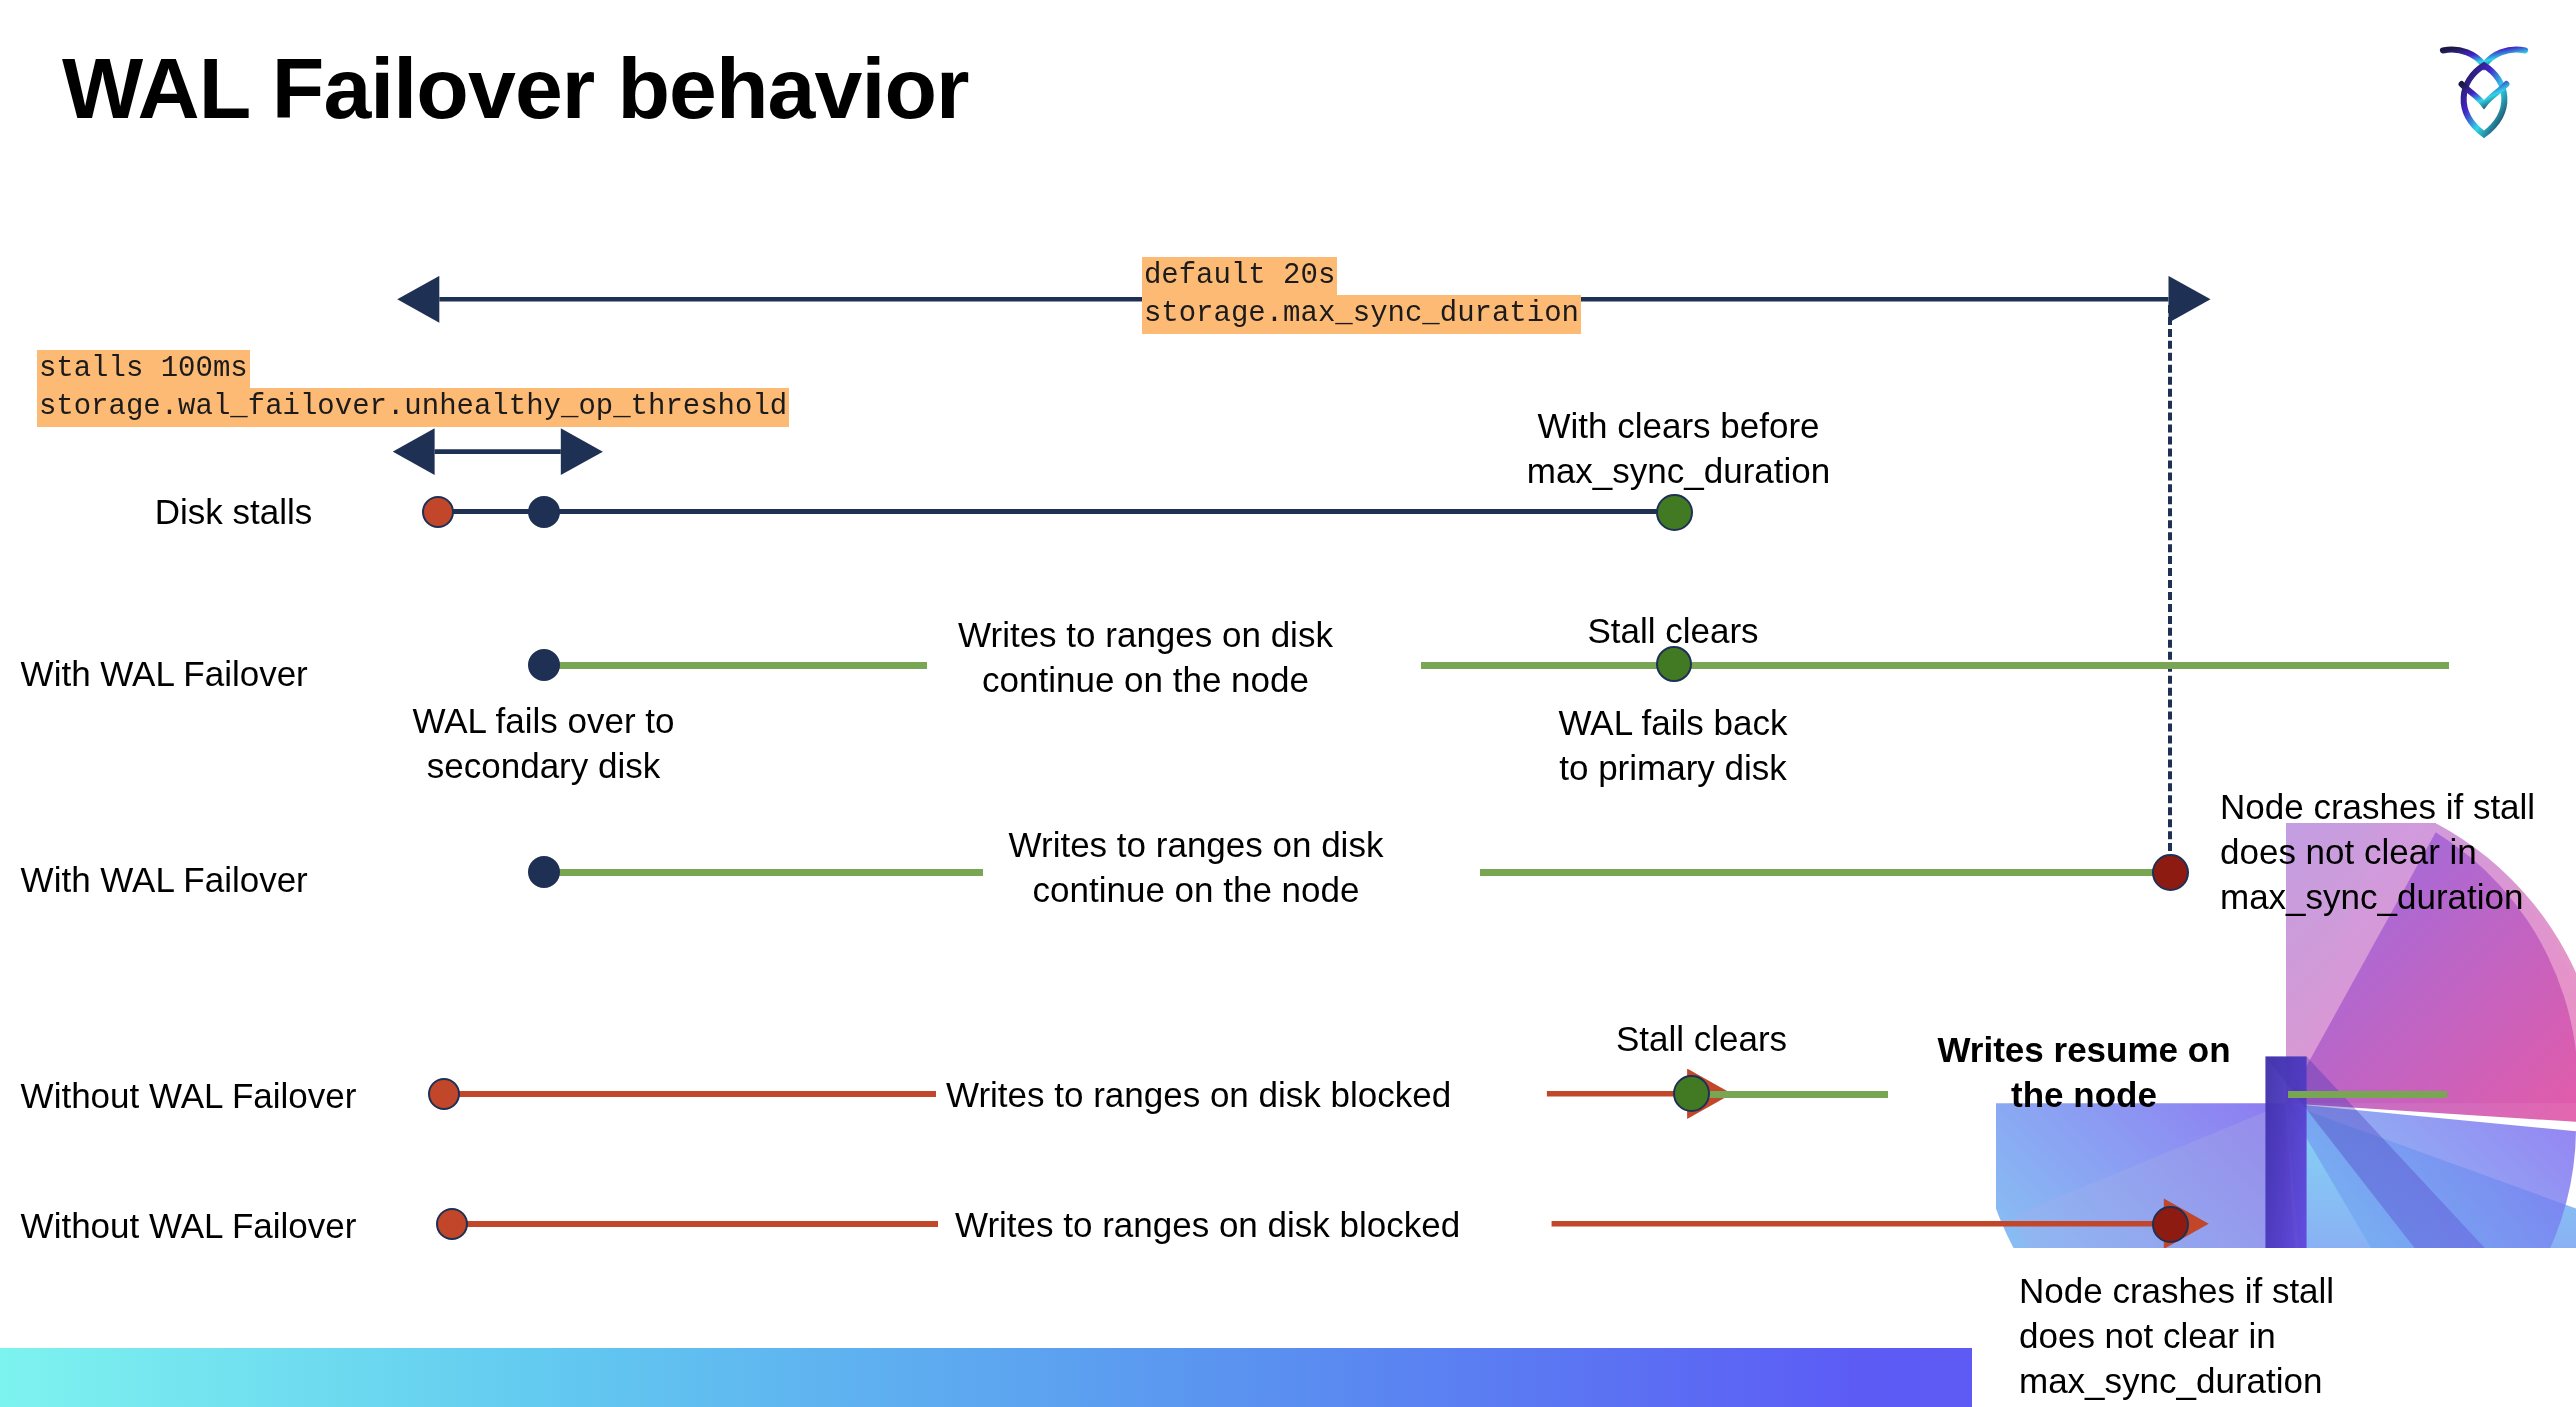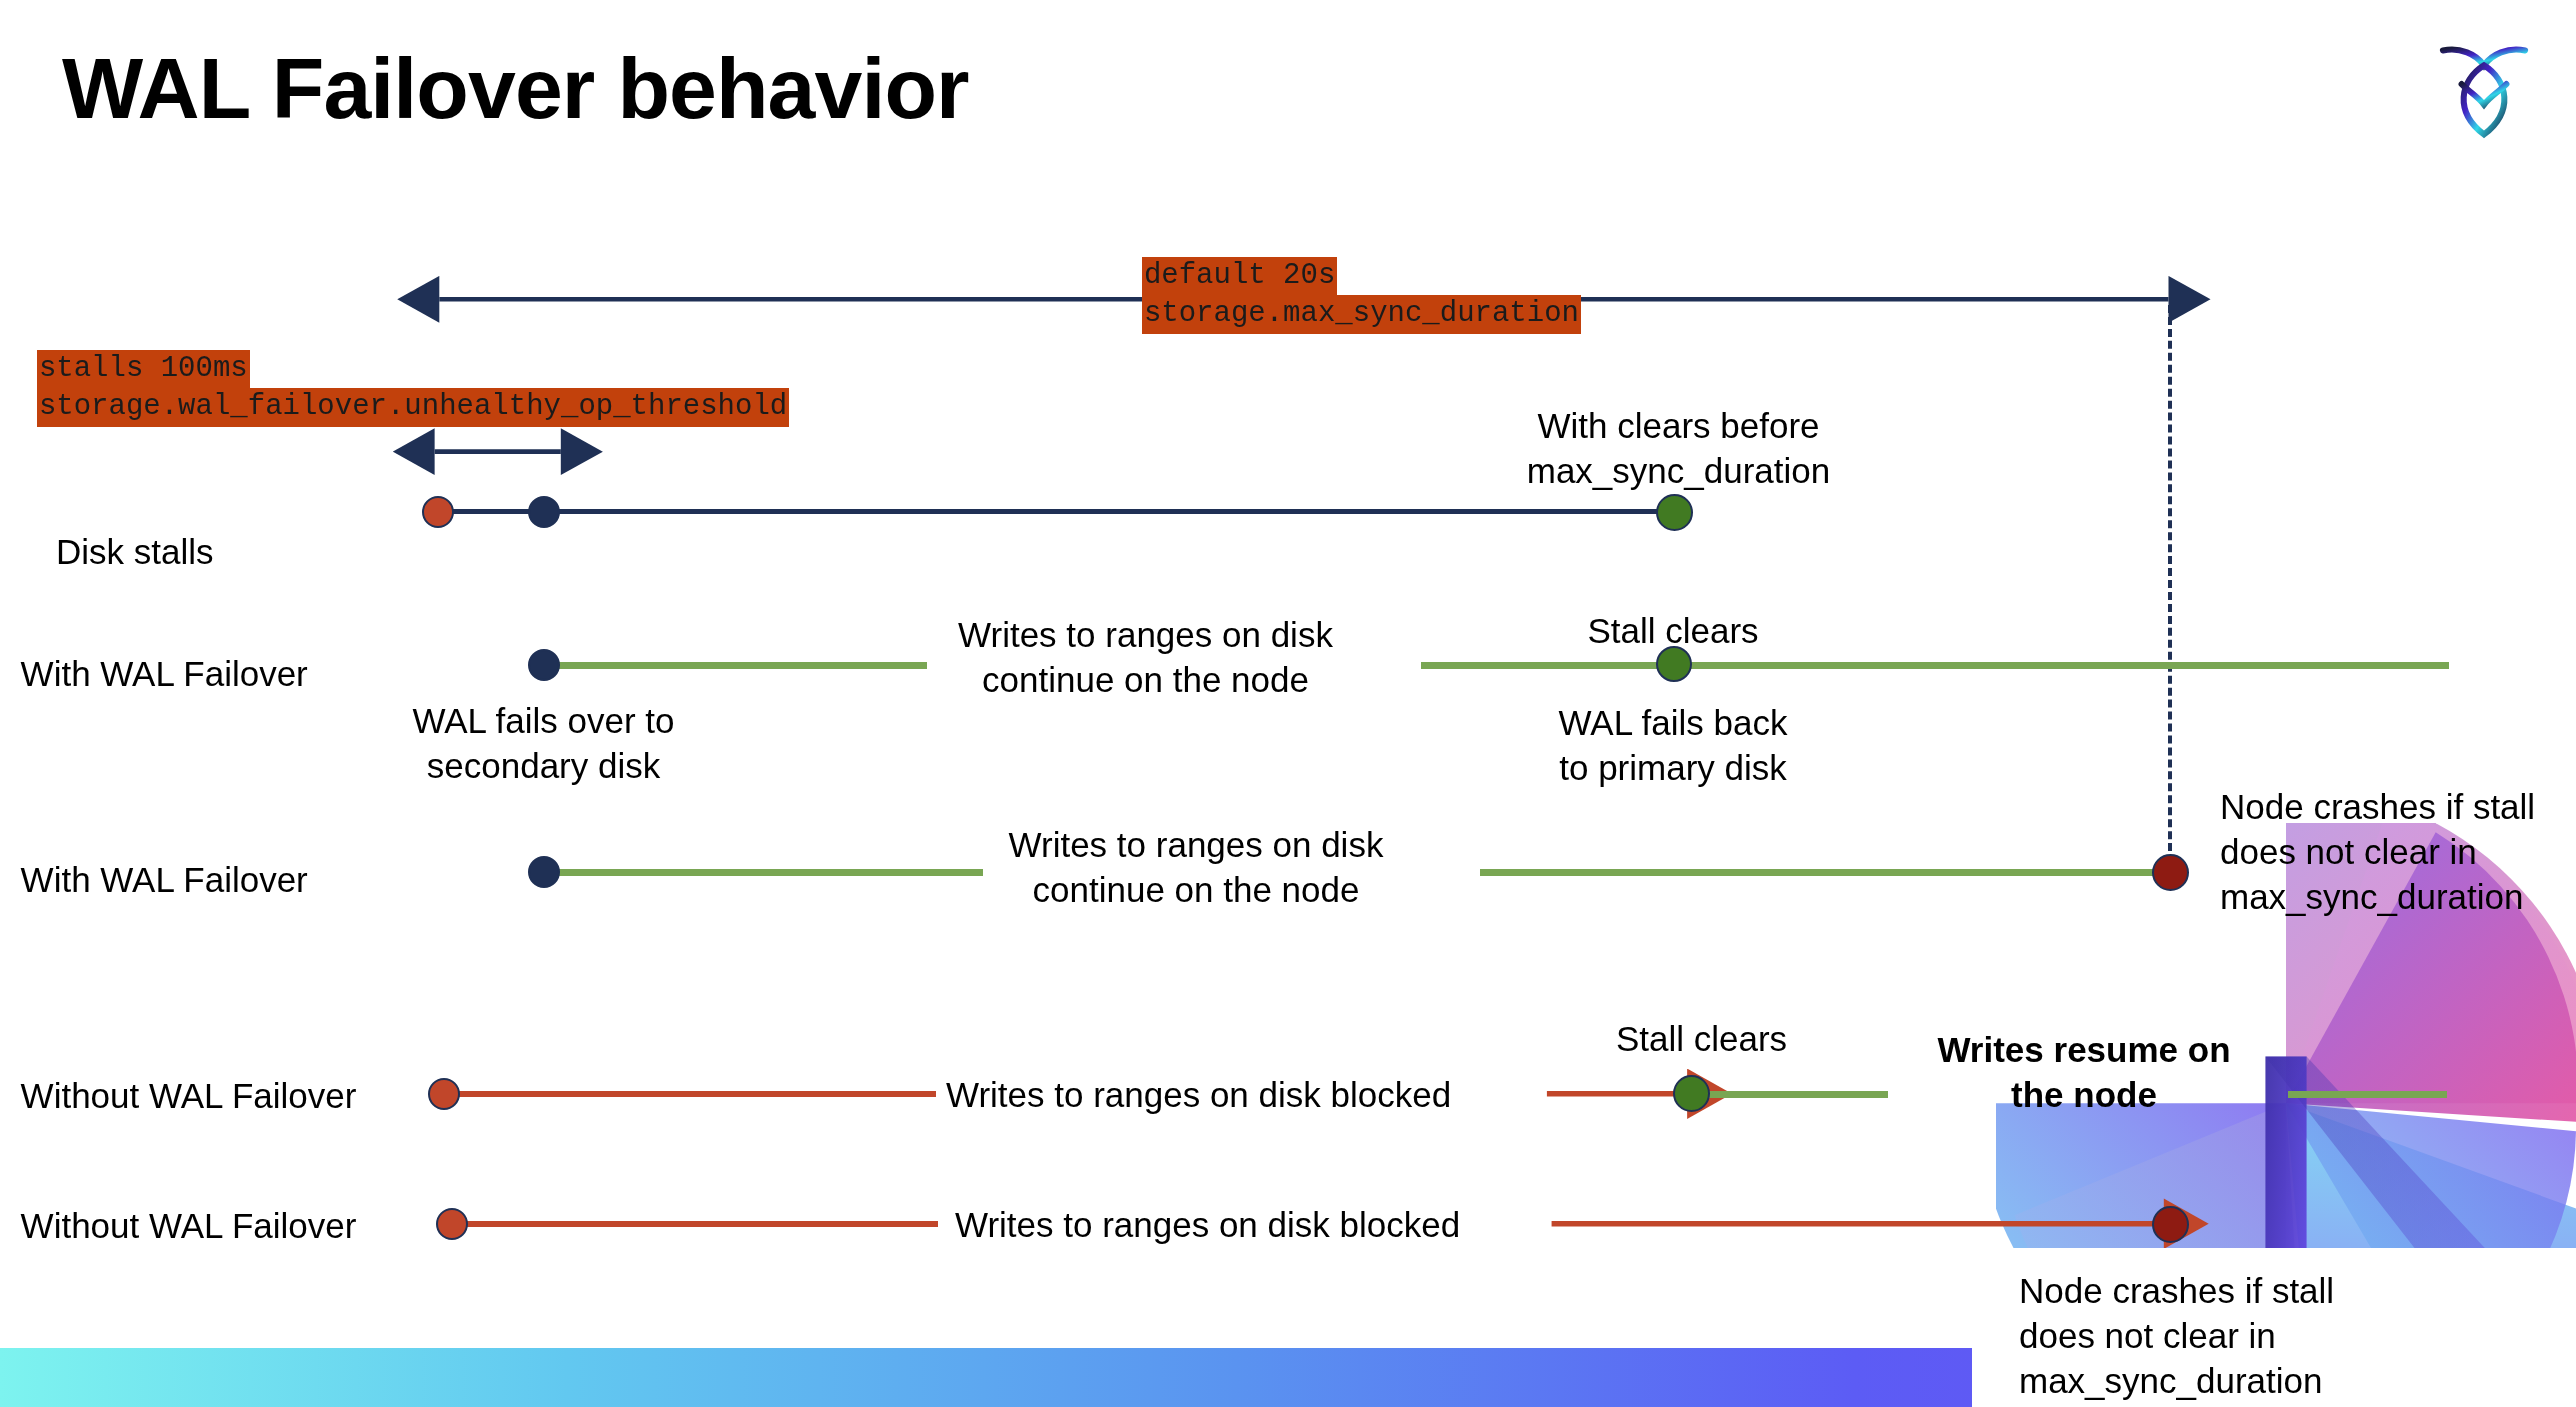--- a/index.html
+++ b/index.html
@@ -63,40 +63,40 @@
     left: 1972px;
     top: 1248px;
     width: 604px;
     height: 160px;
     background: #ffffff;
   }
 
   
   .code {
     font-family: "Liberation Mono", "DejaVu Sans Mono", monospace;
-    background: #c2410c;
+    background: #fdba74;
     color: #1b1b1b;
     font-size: 29px;
     line-height: 1.32;
     white-space: pre;
     display: inline-block;
     padding: 0 1.9px;
   }
   .code-block { position: absolute; }
 
   
   .lbl {
     position: absolute;
     color: #000000;
     font-size: 35px;
     line-height: 1.28;
     white-space: pre-line;
   }
   .lbl.c { text-align: center; }
-  .lbl.r { text-align: left; margin-top: 40px; }
+  .lbl.r { text-align: center; }
   .lbl.l { text-align: left; }
 
   
   .hline {
     position: absolute;
     height: 4.7px;
     background: #1f3055;
   }
   .hline.green { background: #79a653; height: 6.5px; }
   .hline.red   { background: #c1462a; height: 5.6px; }

